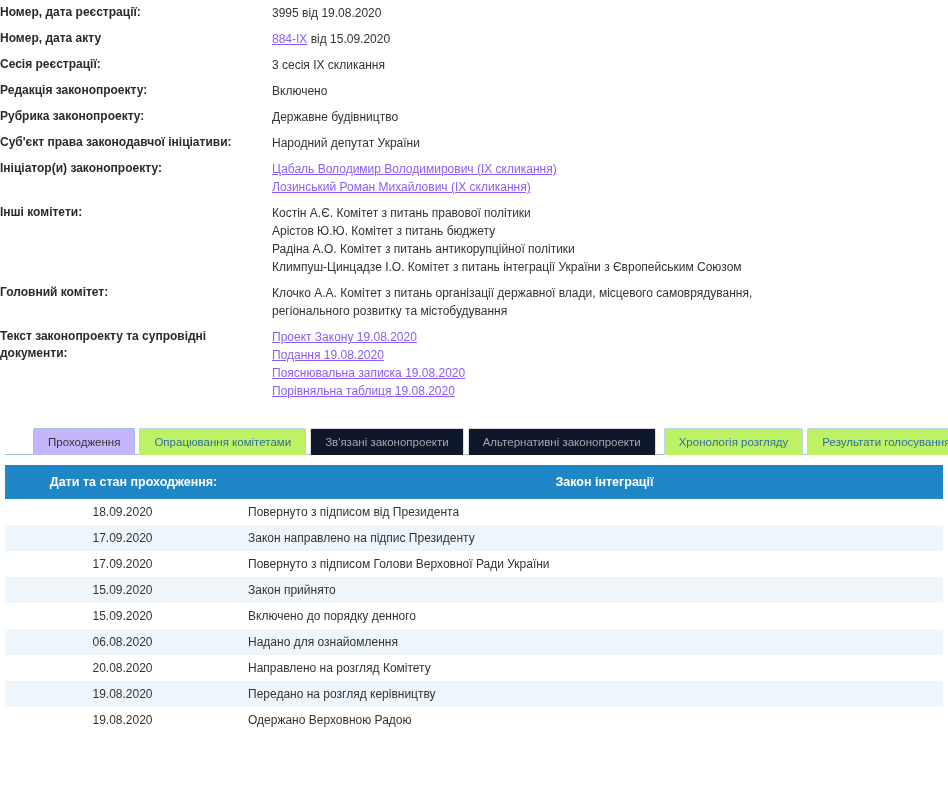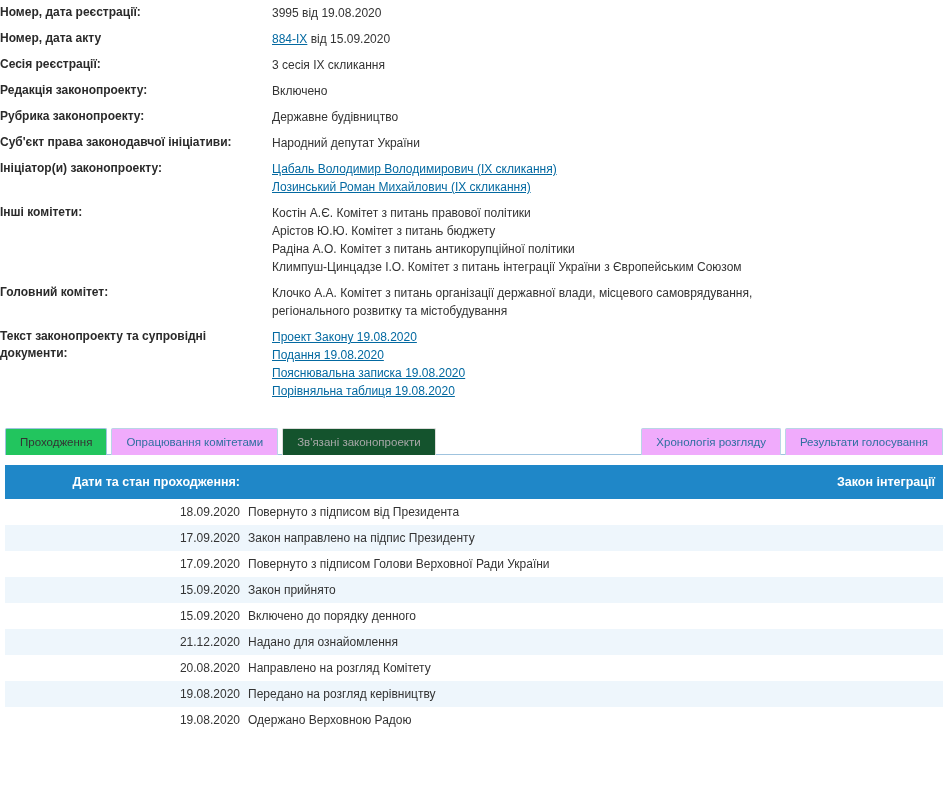--- a/index.html
+++ b/index.html
@@ -45,91 +45,92 @@
     padding-left: 5px;
     font-weight: bold;
     color: #2a2a2a;
     box-sizing: border-box;
   }
   td.value {
     color: #333333;
     padding-right: 14px;
   }
   a.link {
-    color: #0369a1;
+    color: #8b5cf6;
     text-decoration: underline;
     cursor: pointer;
   }
   .value-line {
     display: block;
     line-height: 18px;
   }
   .tabs {
     margin: 22px 5px 0 5px;
     position: relative;
     height: 28px;
     border-bottom: 1px solid #9fc3de;
     display: flex;
     align-items: flex-end;
     gap: 4px;
   }
   .tab {
     border: 1px solid #b9d4e6;
     border-bottom: none;
-    background: #f0abfc;
+    background: #bef264;
     padding: 6px 14px 6px 14px;
     font-size: 11.5px;
     color: #2f6fa0;
     line-height: 14px;
     cursor: pointer;
     border-radius: 2px 2px 0 0;
     position: relative;
     top: 1px;
     white-space: nowrap;
   }
   .tab.active {
-    background: #22c55e;
+    background: #c4b5fd;
     color: #333333;
     border-color: #9fc3de;
     font-weight: normal;
     z-index: 2;
+    margin-left: 28px;
   }
   .tab.disabled {
     color: #a8a8a8;
-    background: #14532d;
+    background: #0f172a;
     border-color: #dcdcdc;
   }
   .tabs .spacer { flex: 1 1 auto; }
   table.grid {
     border-collapse: collapse;
     width: 938px;
     margin: 10px 5px 0 5px;
     font-size: 12px;
   }
   table.grid thead th {
     background: #1f87c8;
     color: #ffffff;
     font-weight: bold;
-    text-align: right;
+    text-align: center;
     padding: 10px 8px 10px 22px;
     font-size: 12.5px;
     border: none;
   }
   table.grid thead th.col-state {
     padding-left: 26px;
   }
   table.grid tbody td {
     padding: 6px 8px 6px 0;
     color: #333333;
     font-size: 12px;
     border: none;
   }
   td.date-cell {
     width: 235px;
-    text-align: right;
+    text-align: center;
     padding-right: 18px;
     color: #444444;
   }
   td.state-cell {
     padding-left: 8px;
     margin-left: 39px;
   }
   tr.alt td {
     background: #eef6fc;
   }
@@ -209,20 +210,21 @@
             <span class="value-line"><a class="link">Порівняльна таблиця 19.08.2020</a></span>
           </td>
         </tr>
       </tbody>
   </table>
 
   <div class="tabs">
       <div class="tab active">Проходження</div>
       <div class="tab">Опрацювання комітетами</div>
       <div class="tab disabled">Зв'язані законопроекти</div>
+      <div class="tab disabled">Альтернативні законопроекти</div>
       <div class="spacer"></div>
       <div class="tab">Хронологія розгляду</div>
       <div class="tab">Результати голосування</div>
     </div>
 
   <table class="grid">
     <thead>
       <tr>
         <th class="col-date">Дати та стан проходження:</th>
         <th class="col-state">Закон інтеграції</th>
@@ -243,21 +245,21 @@
         </tr>
         <tr class="alt">
           <td class="date-cell">15.09.2020</td>
           <td class="state-cell">Закон прийнято</td>
         </tr>
         <tr class="">
           <td class="date-cell">15.09.2020</td>
           <td class="state-cell">Включено до порядку денного</td>
         </tr>
         <tr class="alt">
-          <td class="date-cell">21.12.2020</td>
+          <td class="date-cell">06.08.2020</td>
           <td class="state-cell">Надано для ознайомлення</td>
         </tr>
         <tr class="">
           <td class="date-cell">20.08.2020</td>
           <td class="state-cell">Направлено на розгляд Комітету</td>
         </tr>
         <tr class="alt">
           <td class="date-cell">19.08.2020</td>
           <td class="state-cell">Передано на розгляд керівництву</td>
         </tr>

